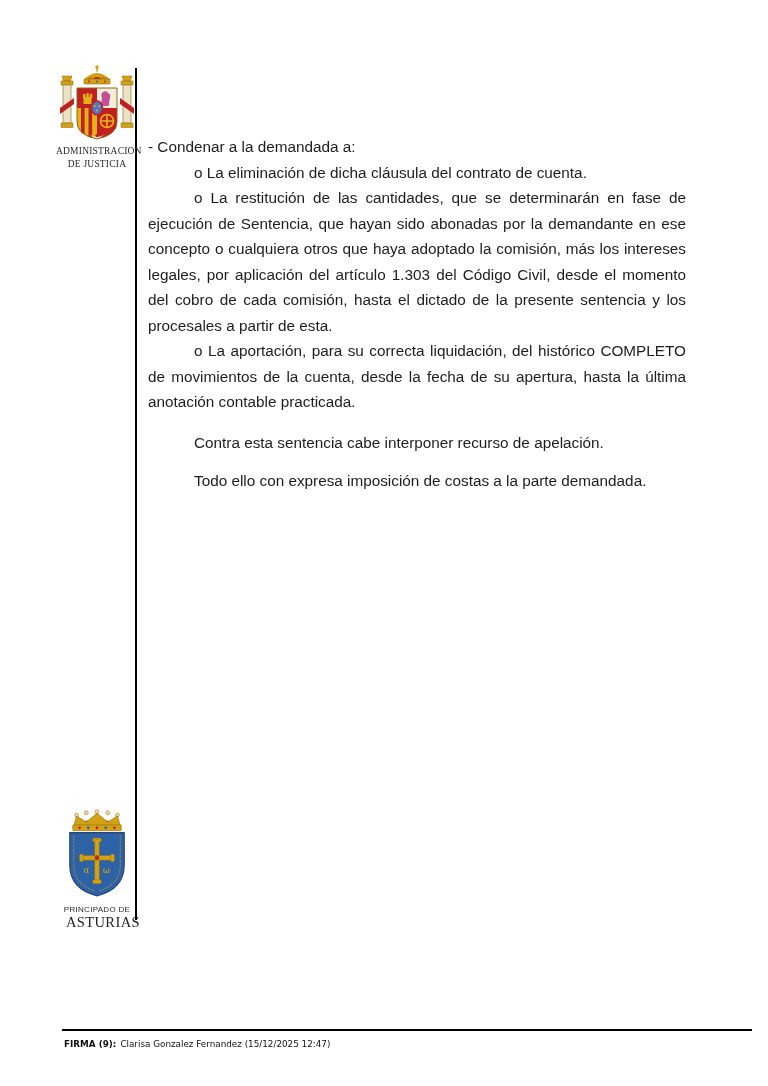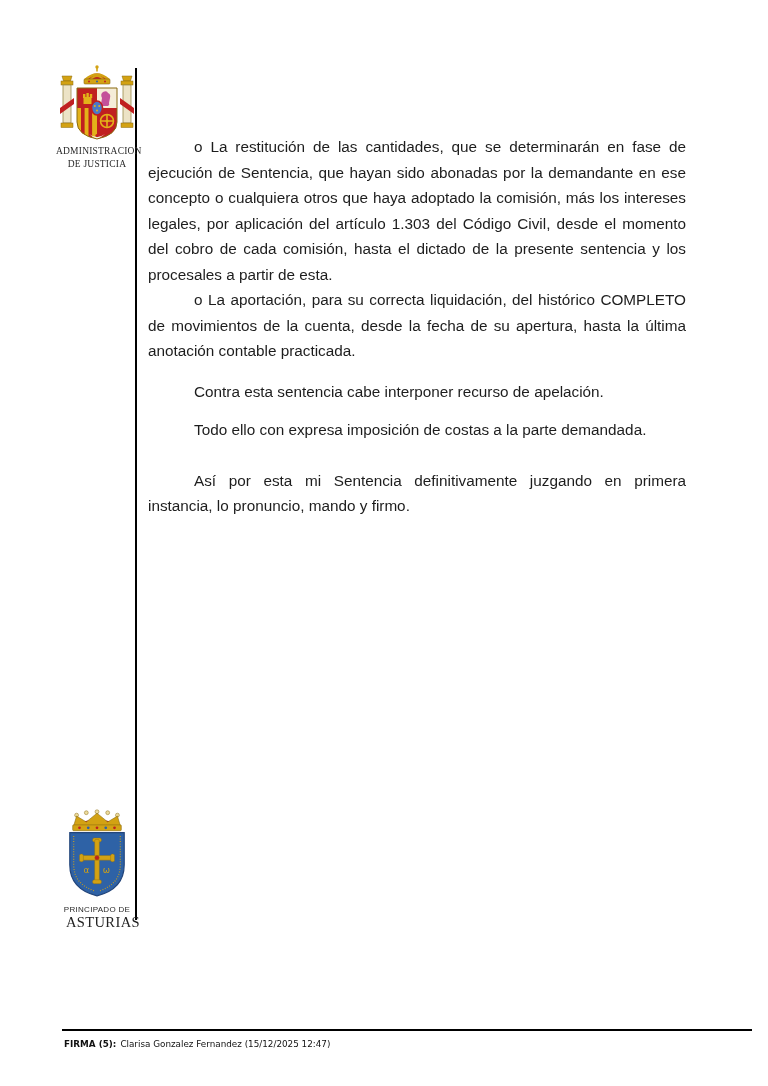--- a/index.html
+++ b/index.html
@@ -179,25 +179,26 @@
         <circle cx="36.8" cy="42" r="1" fill="#e3b219"></circle>
         <circle cx="41.2" cy="42" r="1" fill="#e3b219"></circle>
         <circle cx="39" cy="46.5" r="1" fill="#e3b219"></circle>
       </svg>
     </span>
     <div class="admin-caption">ADMINISTRACION</div>
     <div class="admin-caption">DE JUSTICIA</div>
   </div>
 
   <main class="doc-body">
+    <p class="para">- Condenar a la demandada a:</p>
+    <p class="para indent">o La eliminación de dicha cláusula del contrato de cuenta.</p>
     <p class="para indent">o La restitución de las cantidades, que se determinarán en fase de ejecución de Sentencia, que hayan sido abonadas por la demandante en ese concepto o cualquiera otros que haya adoptado la comisión, más los intereses legales, por aplicación del artículo 1.303 del Código Civil, desde el momento del cobro de cada comisión, hasta el dictado de la presente sentencia y los procesales a partir de esta.</p>
     <p class="para indent">o La aportación, para su correcta liquidación, del histórico COMPLETO de movimientos de la cuenta, desde la fecha de su apertura, hasta la última anotación contable practicada.</p>
     <p class="para indent gap-b">Contra esta sentencia cabe interponer recurso de apelación.</p>
     <p class="para indent gap-a">Todo ello con expresa imposición de costas a la parte demandada.</p>
-    <p class="para indent gap-c">Así por esta mi Sentencia definitivamente juzgando en primera instancia, lo pronuncio, mando y firmo.</p>
   </main>
 
   <div class="asturias-emblem">
     <span>
       <svg width="70" height="94" viewBox="0 0 72 96">
 
         <g>
           <circle cx="15" cy="7" r="2" fill="#ecdc9e" stroke="#8a6a10" stroke-width="0.5"></circle>
           <circle cx="25" cy="4.5" r="2" fill="#ecdc9e" stroke="#8a6a10" stroke-width="0.5"></circle>
           <circle cx="36" cy="3.5" r="2" fill="#ecdc9e" stroke="#8a6a10" stroke-width="0.5"></circle>
@@ -230,16 +231,16 @@
         <text x="22" y="67" font-size="9" fill="#d3a213" font-family="DejaVu Sans, sans-serif">α</text>
         <text x="42" y="67" font-size="9" fill="#d3a213" font-family="DejaVu Sans, sans-serif">ω</text>
       </svg>
     </span>
     <div class="asturias-caption-1">PRINCIPADO DE</div>
     <div class="asturias-caption-2">ASTURIAS</div>
   </div>
 
   <div class="footer-rule"></div>
   <div class="footer-text">
-    <span class="sig-label">FIRMA (5):</span><span class="sig-value">Clarisa Gonzalez Fernandez (15/12/2025 12:47)</span>
+    <span class="sig-label">FIRMA (9):</span><span class="sig-value">Clarisa Gonzalez Fernandez (15/12/2025 12:47)</span>
   </div>
 
 </div>
 
 </body></html>

